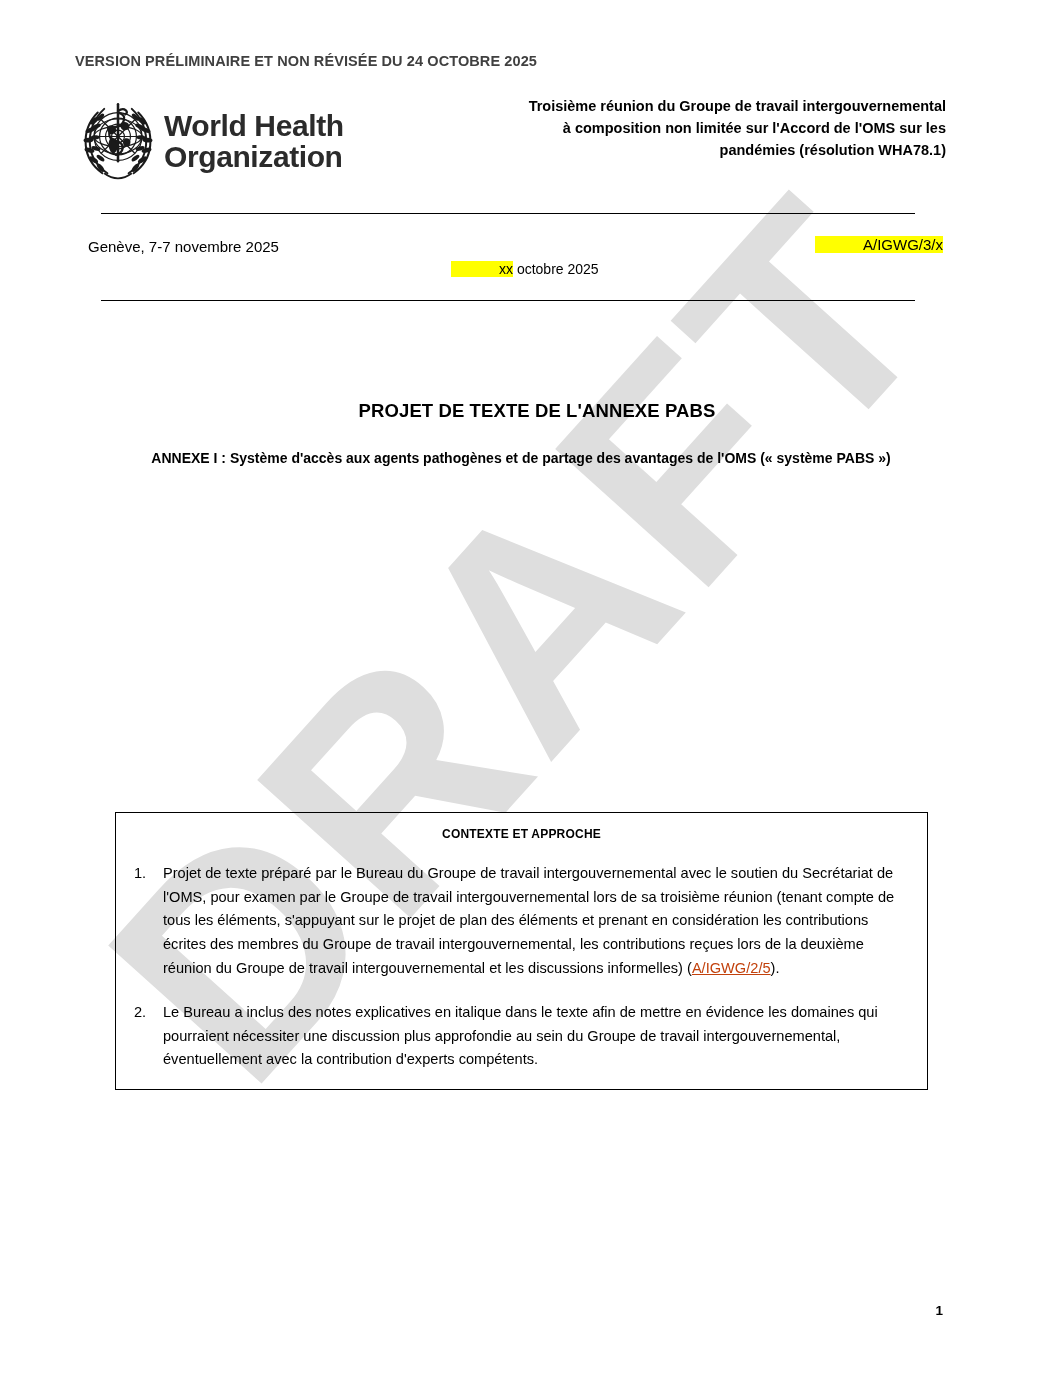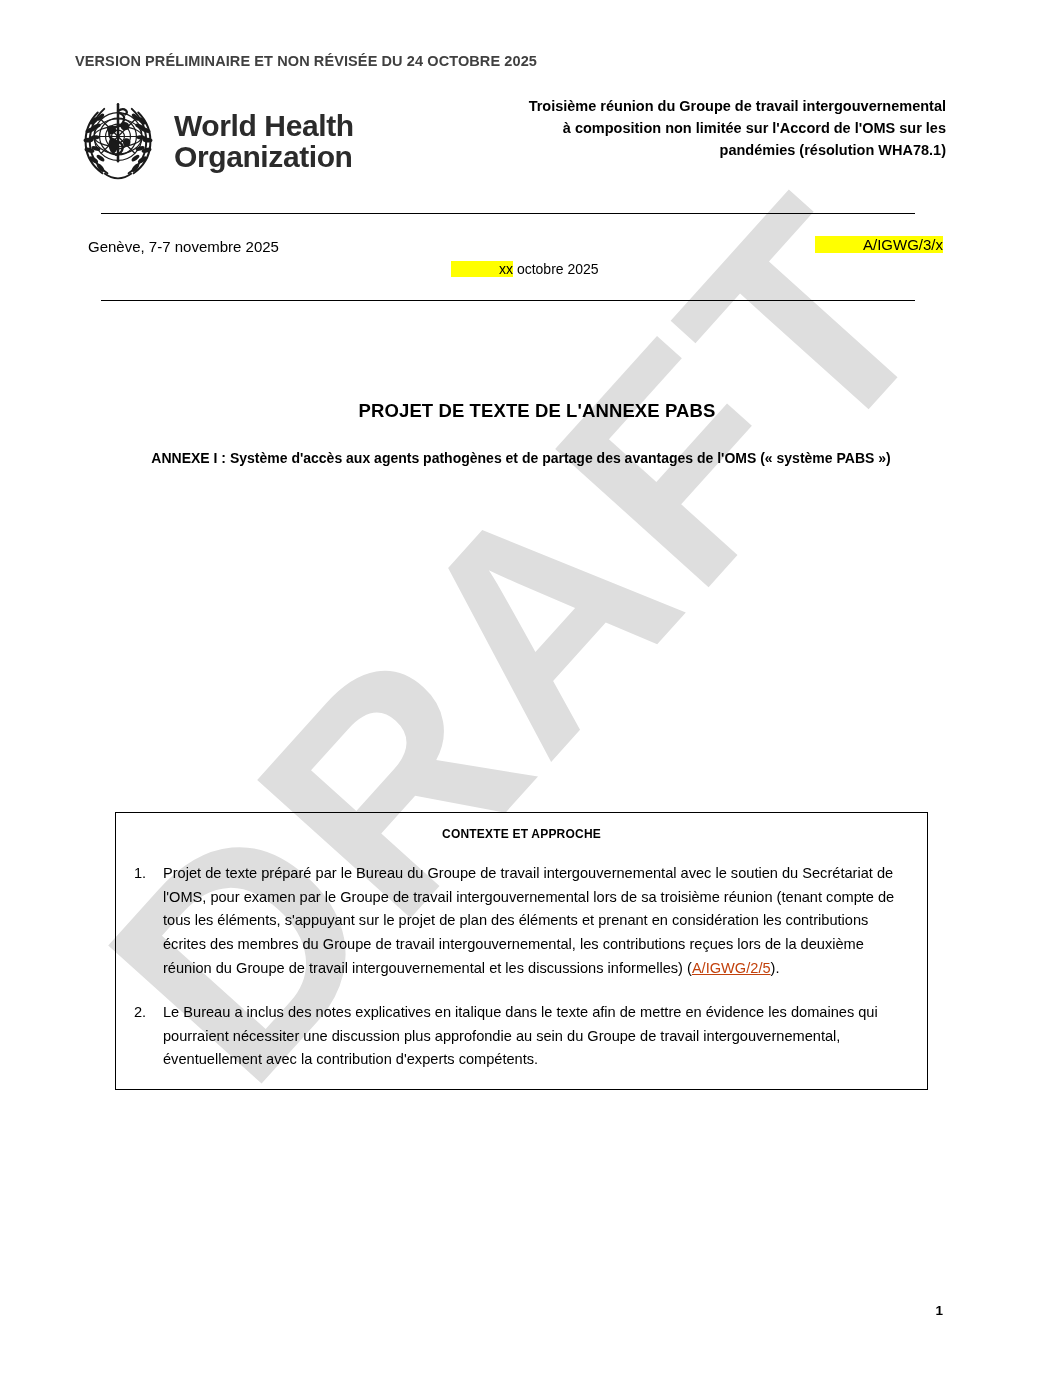--- a/index.html
+++ b/index.html
@@ -63,21 +63,20 @@
     letter-spacing: 0.1px;
   }
 
   
   .who-logo {
     position: absolute;
     left: 72px;
     top: 96px;
     display: flex;
     align-items: center;
-    gap: 10px;
   }
   .who-emblem {
     width: 92px;
     height: 92px;
     flex: none;
   }
   .who-wordmark {
     font-family: "Liberation Sans", sans-serif;
     font-weight: bold;
     font-size: 30px;

